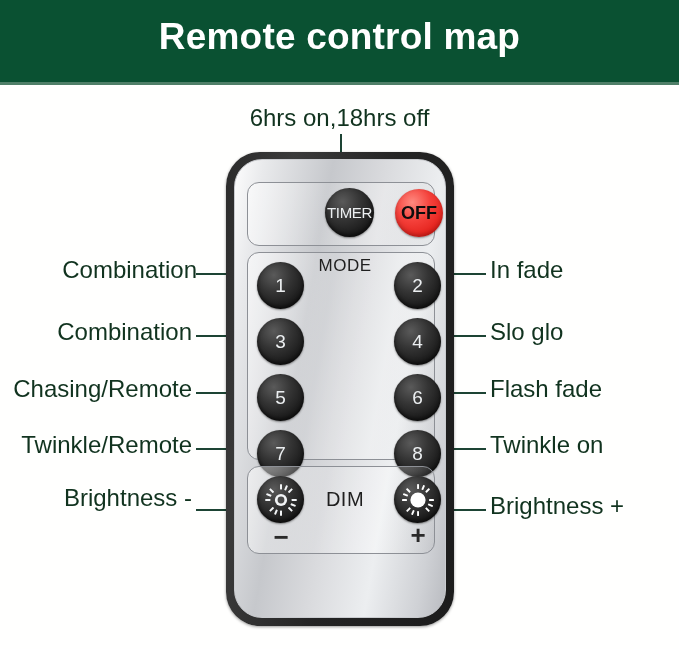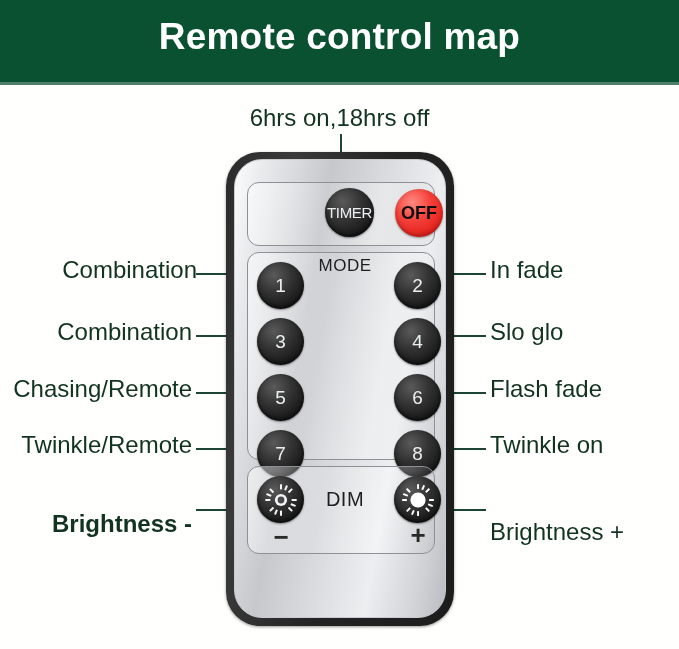--- a/index.html
+++ b/index.html
@@ -199,36 +199,36 @@
 
 <div class="callout-label left-side" style="left:0; top:318px; width:192px;">Combination</div>
 <div class="leader-line" style="left:196px; top:335px; width:80px;"></div>
 
 <div class="callout-label left-side" style="left:0; top:375px; width:192px;">Chasing/Remote</div>
 <div class="leader-line" style="left:196px; top:392px; width:80px;"></div>
 
 <div class="callout-label left-side" style="left:0; top:431px; width:192px;">Twinkle/Remote</div>
 <div class="leader-line" style="left:196px; top:448px; width:80px;"></div>
 
-<div class="callout-label left-side" style="left:0; top:510px; width:192px;font-weight:bold;">Brightness -</div>
+<div class="callout-label left-side" style="left:0; top:484px; width:192px;">Brightness -</div>
 <div class="leader-line" style="left:196px; top:509px; width:80px;"></div>
 
 <div class="callout-label right-side" style="left:490px; top:256px;">In fade</div>
 <div class="leader-line" style="left:406px; top:273px; width:80px;"></div>
 
 <div class="callout-label right-side" style="left:490px; top:318px;">Slo glo</div>
 <div class="leader-line" style="left:406px; top:335px; width:80px;"></div>
 
 <div class="callout-label right-side" style="left:490px; top:375px;">Flash fade</div>
 <div class="leader-line" style="left:406px; top:392px; width:80px;"></div>
 
 <div class="callout-label right-side" style="left:490px; top:431px;">Twinkle on</div>
 <div class="leader-line" style="left:406px; top:448px; width:80px;"></div>
 
-<div class="callout-label right-side" style="left:490px; top:492px;margin-top:26px;">Brightness +</div>
+<div class="callout-label right-side" style="left:490px; top:492px;">Brightness +</div>
 <div class="leader-line" style="left:406px; top:509px; width:80px;"></div>
 
 <div id="remote-body">
   <div id="remote-face">
 
     <div class="panel" id="panel-power"></div>
 
     <div class="btn btn-black btn-power" id="btn-timer">
       <span>TIMER</span>
     </div>

